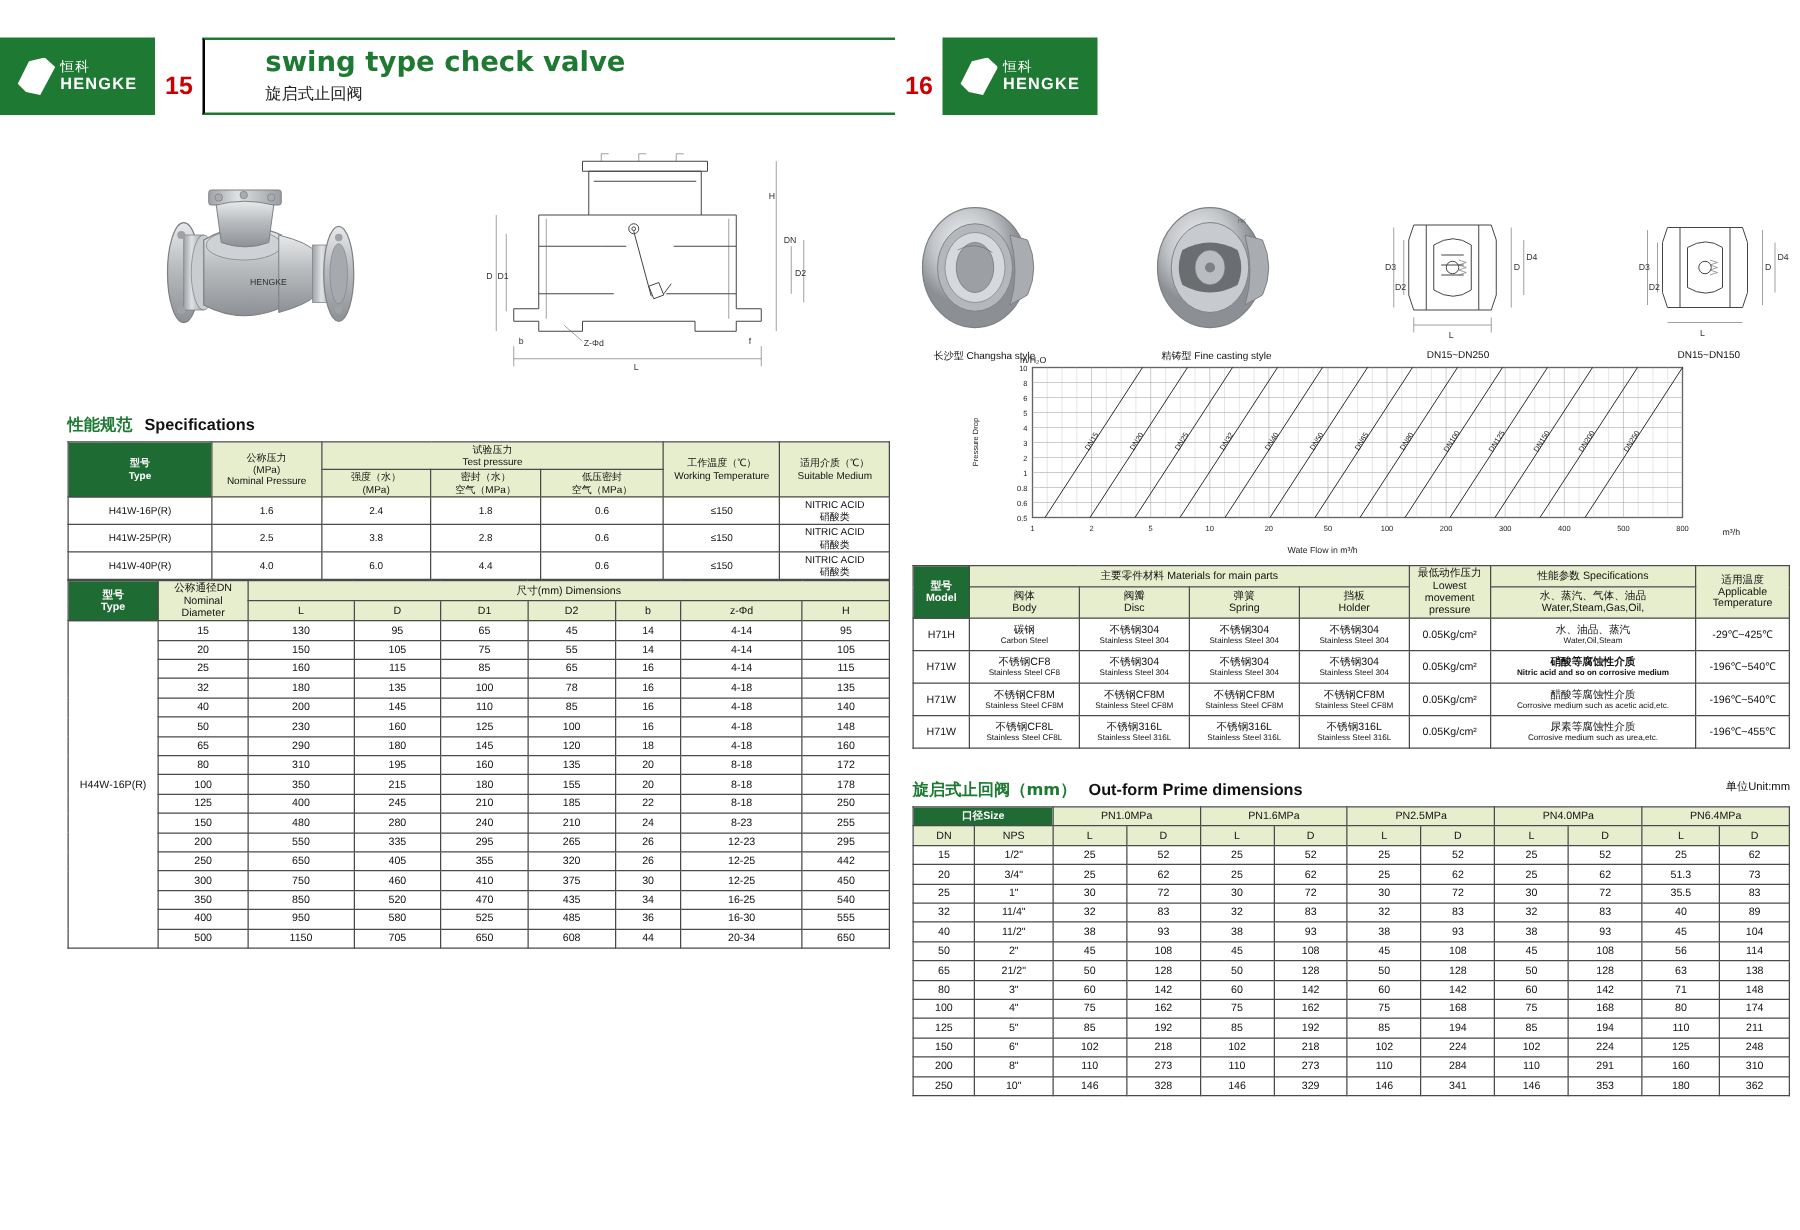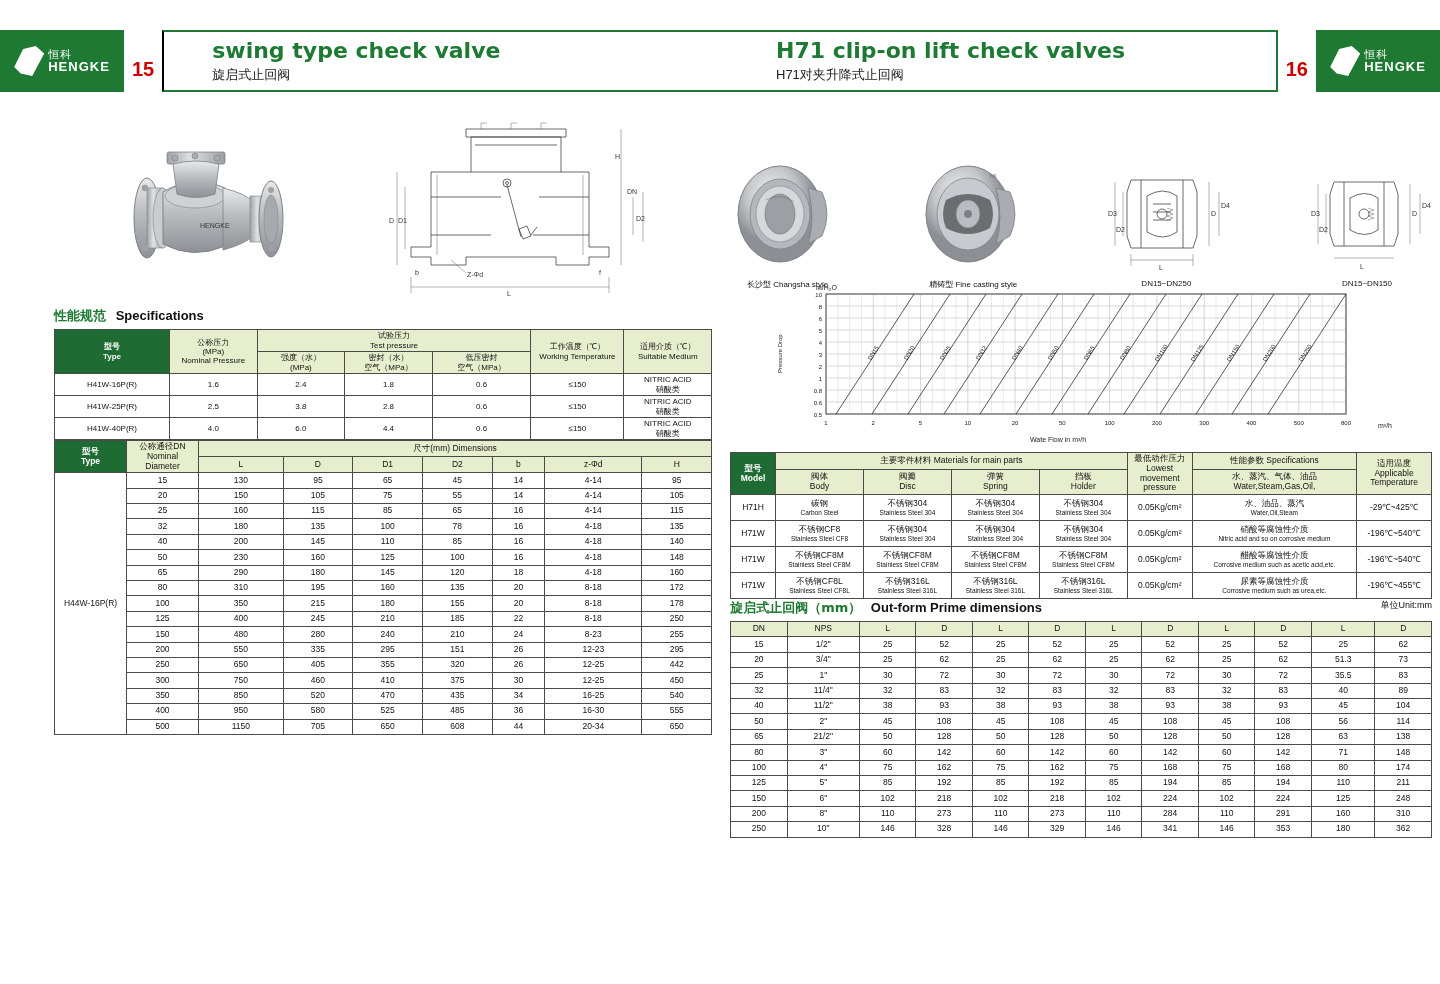--- a/index.html
+++ b/index.html
@@ -41,21 +41,21 @@
   .hdr-left, .hdr-right { display:flex; align-items:flex-start; }
   .hdr-left { width:716px; }
   .hdr-right { width:724px; }
 
   
   .cols { display:flex; padding:0 8px; }
   .col-left { width:716px; padding-left:46px; padding-right:8px; }
   .col-right { width:716px; padding-left:10px; }
 
   
-  .sec-head { margin:0 0 4px 0; font-size:13px; font-weight:bold; }
+  .sec-head { margin:24px 0 4px 0; font-size:13px; font-weight:bold; }
   .sec-head .cn { color:#1e7a33; }
   .sec-head .en { color:#111; margin-left:6px; }
   .sec-head .unit { float:right; font-size:9px; font-weight:normal; color:#111; }
 
   
   table { border-collapse:collapse; width:100%; font-size:8px; }
   td, th { border:1px solid #4a4a4a; text-align:center; padding:1px 2px; line-height:1.15; }
   thead td, thead th { background:#e7eecd; font-weight:normal; }
   .th-dark { background:#1e6b33 !important; color:#fff; font-weight:bold; }
   .spec-table td { height:22px; }
@@ -95,24 +95,20 @@
       </div>
     </div>
     <div class="page-num">15</div>
     <div class="title-band" style="border-left:2px solid #000000;">
       <div class="title-en">swing type check valve</div>
       <div class="title-cn">旋启式止回阀</div>
     </div>
   </div>
 
   <div class="hdr-right">
-    <div class="title-band" style="border-right:2px solid #1e7a33; padding-left:60px;">
-      <div class="title-en">H71 clip-on lift check valves</div>
-      <div class="title-cn">H71对夹升降式止回阀</div>
-    </div>
     <div class="page-num">16</div>
     <div class="logo-box">
       <div class="logo-inner">
         <div class="logo-leaf"></div>
         <div class="logo-text">
           <div class="logo-cn">恒科</div>
           <div class="logo-en">HENGKE</div>
         </div>
       </div>
     </div>
@@ -439,21 +435,21 @@
             <td>210</td>
             <td>24</td>
             <td>8-23</td>
             <td>255</td>
           </tr>
           <tr>
             <td>200</td>
             <td>550</td>
             <td>335</td>
             <td>295</td>
-            <td>151</td>
+            <td>265</td>
             <td>26</td>
             <td>12-23</td>
             <td>295</td>
           </tr>
           <tr>
             <td>250</td>
             <td>650</td>
             <td>405</td>
             <td>355</td>
             <td>320</td>
@@ -804,21 +800,21 @@
             </td>
             <td style="height: 26px;">
               <div>不锈钢304</div>
               <div style="font-size:6.5px">Stainless Steel 304</div>
             </td>
             <td style="height: 26px;">
               <div>不锈钢304</div>
               <div style="font-size:6.5px">Stainless Steel 304</div>
             </td>
             <td style="height: 26px;">0.05Kg/cm²</td>
-            <td style="height: 26px;">
+            <td style="height: 26px; font-weight: bold;">
               <div>硝酸等腐蚀性介质</div>
               <div style="font-size:6.5px">Nitric acid and so on corrosive medium</div>
             </td>
             <td style="height: 26px;">-196℃~540℃</td>
           </tr>
           <tr>
             <td style="height: 26px;">H71W</td>
             <td style="height: 26px;">
               <div>不锈钢CF8M</div>
               <div style="font-size:6.5px">Stainless Steel CF8M</div>
@@ -871,20 +867,28 @@
     </table>
 
     <div class="sec-head">
       <span class="cn">旋启式止回阀</span><span class="cn">（mm）</span>
       <span class="en">Out-form Prime dimensions</span>
       <span class="unit">单位Unit:mm</span>
     </div>
 
     <table class="dim-table">
       <thead>
+        <tr>
+          <td class="th-dark" colspan="2">口径Size</td>
+          <td colspan="2">PN1.0MPa</td>
+          <td colspan="2">PN1.6MPa</td>
+          <td colspan="2">PN2.5MPa</td>
+          <td colspan="2">PN4.0MPa</td>
+          <td colspan="2">PN6.4MPa</td>
+        </tr>
         <tr id="outform-subhead">
             <td>DN</td>
             <td>NPS</td>
             <td>L</td>
             <td>D</td>
             <td>L</td>
             <td>D</td>
             <td>L</td>
             <td>D</td>
             <td>L</td>

